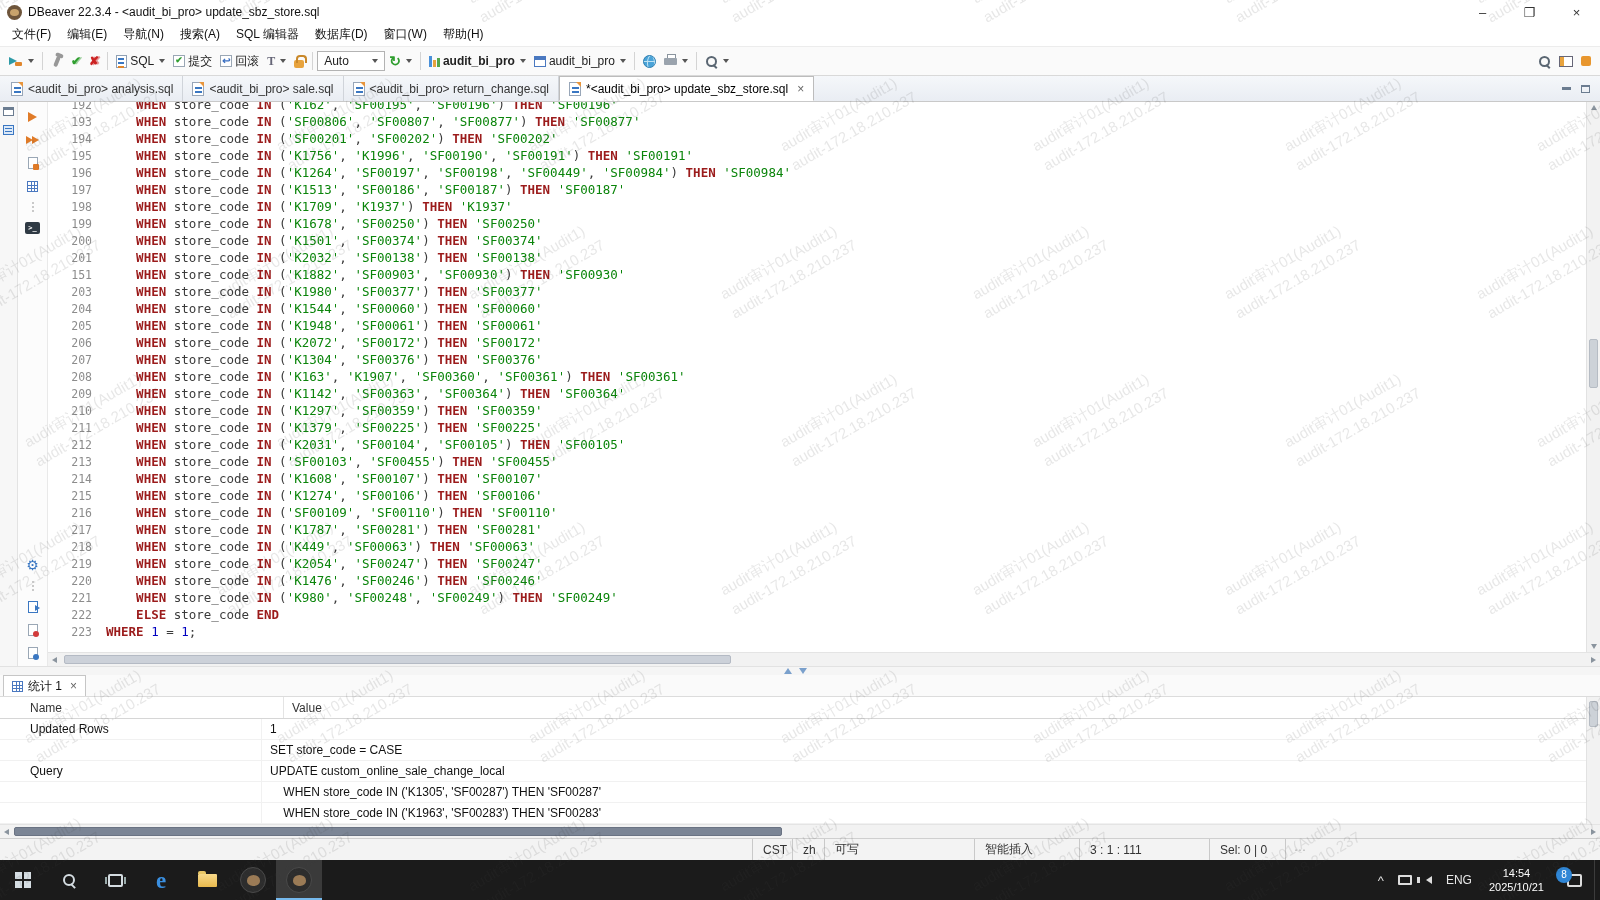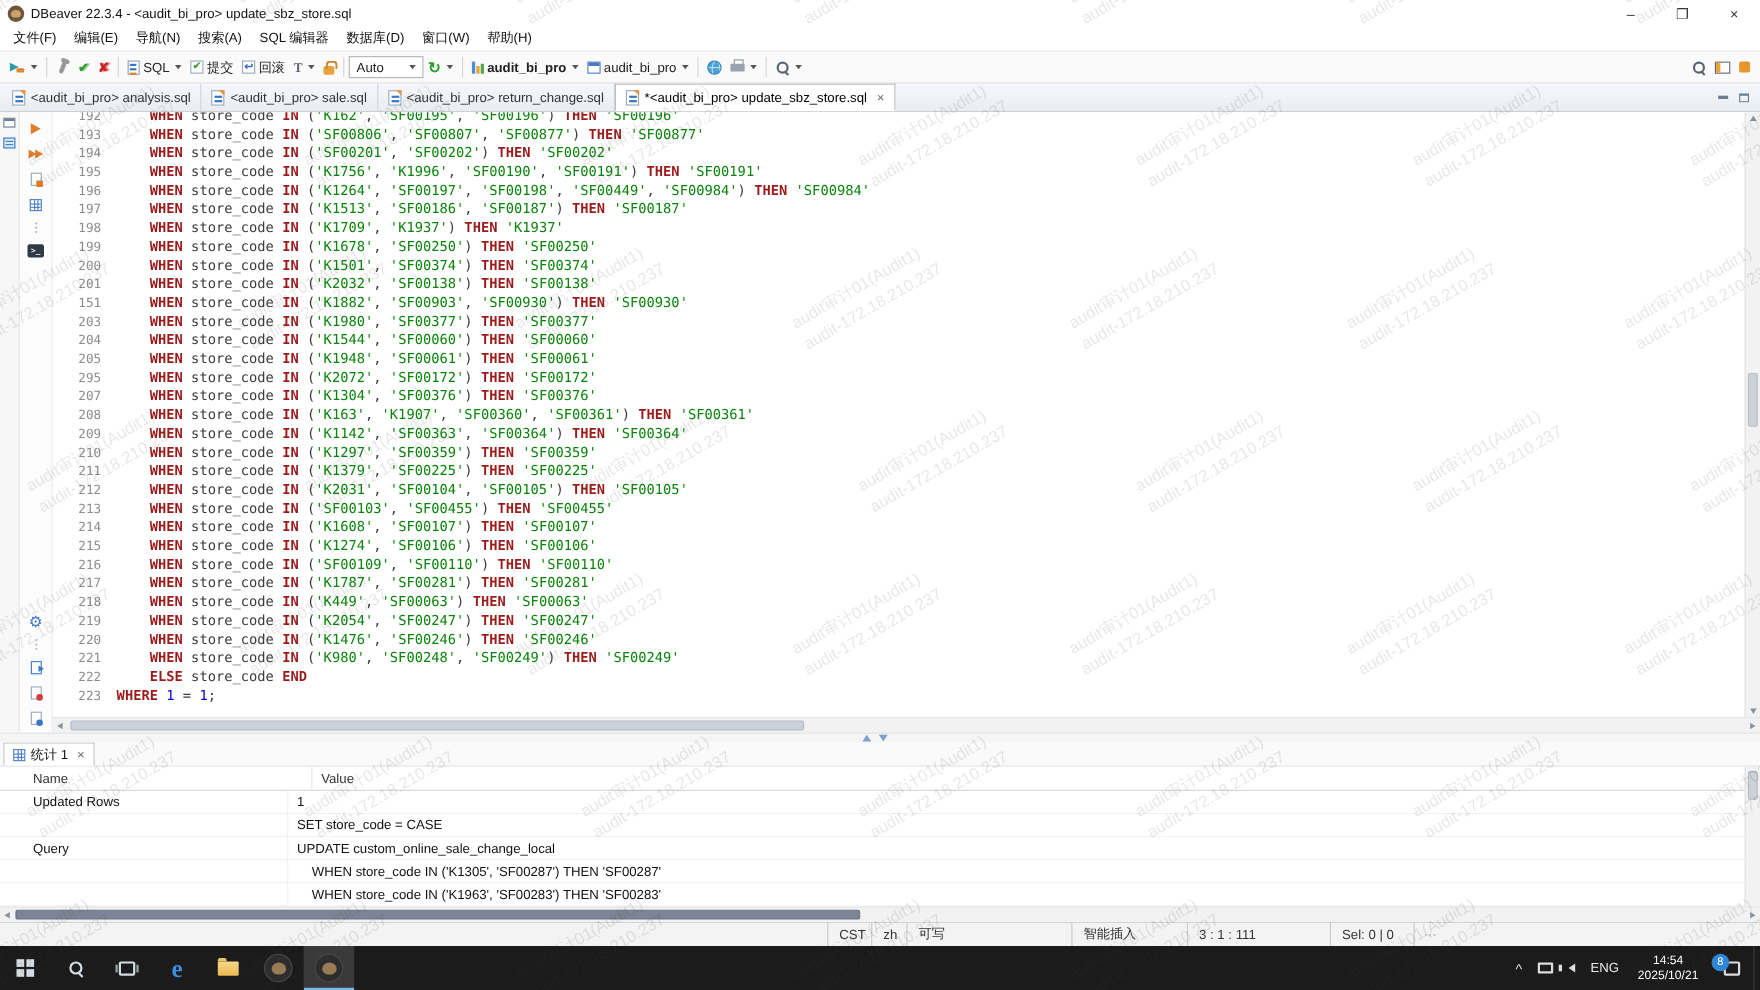--- a/index.html
+++ b/index.html
@@ -414,21 +414,21 @@
             </div>
             <div class="code-row">
               <span class="ln">204</span>
               <span class="lc">    <span class="tok-kw">WHEN</span> store_code <span class="tok-kw">IN</span> (<span class="tok-str">'K1544'</span>, <span class="tok-str">'SF00060'</span>) <span class="tok-kw">THEN</span> <span class="tok-str">'SF00060'</span></span>
             </div>
             <div class="code-row">
               <span class="ln">205</span>
               <span class="lc">    <span class="tok-kw">WHEN</span> store_code <span class="tok-kw">IN</span> (<span class="tok-str">'K1948'</span>, <span class="tok-str">'SF00061'</span>) <span class="tok-kw">THEN</span> <span class="tok-str">'SF00061'</span></span>
             </div>
             <div class="code-row">
-              <span class="ln">295</span>
+              <span class="ln">206</span>
               <span class="lc">    <span class="tok-kw">WHEN</span> store_code <span class="tok-kw">IN</span> (<span class="tok-str">'K2072'</span>, <span class="tok-str">'SF00172'</span>) <span class="tok-kw">THEN</span> <span class="tok-str">'SF00172'</span></span>
             </div>
             <div class="code-row">
               <span class="ln">207</span>
               <span class="lc">    <span class="tok-kw">WHEN</span> store_code <span class="tok-kw">IN</span> (<span class="tok-str">'K1304'</span>, <span class="tok-str">'SF00376'</span>) <span class="tok-kw">THEN</span> <span class="tok-str">'SF00376'</span></span>
             </div>
             <div class="code-row">
               <span class="ln">208</span>
               <span class="lc">    <span class="tok-kw">WHEN</span> store_code <span class="tok-kw">IN</span> (<span class="tok-str">'K163'</span>, <span class="tok-str">'K1907'</span>, <span class="tok-str">'SF00360'</span>, <span class="tok-str">'SF00361'</span>) <span class="tok-kw">THEN</span> <span class="tok-str">'SF00361'</span></span>
             </div>

